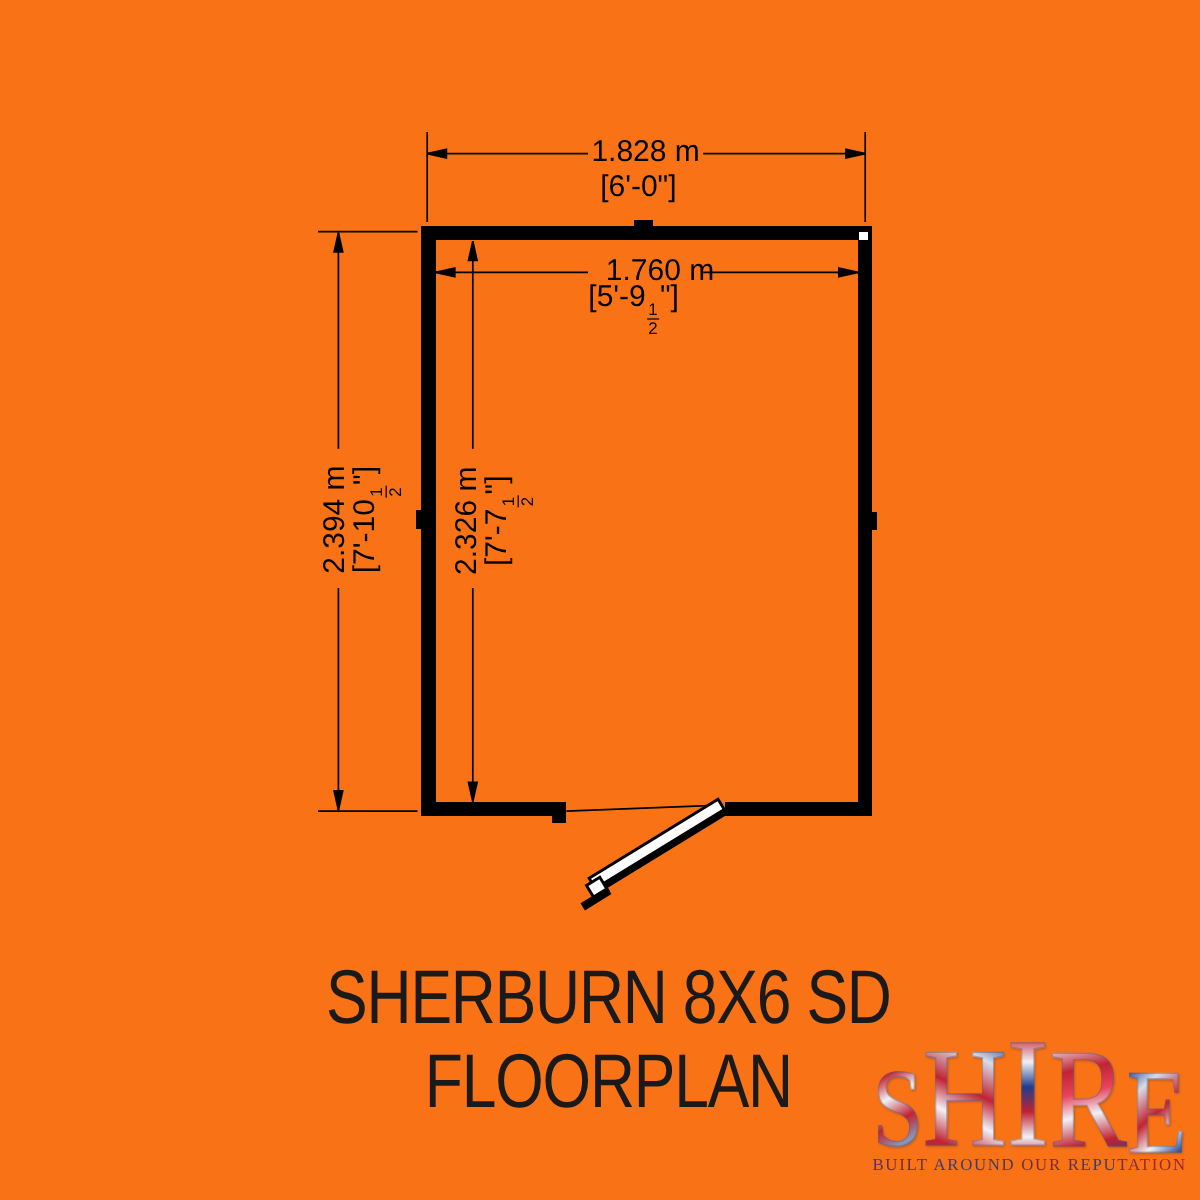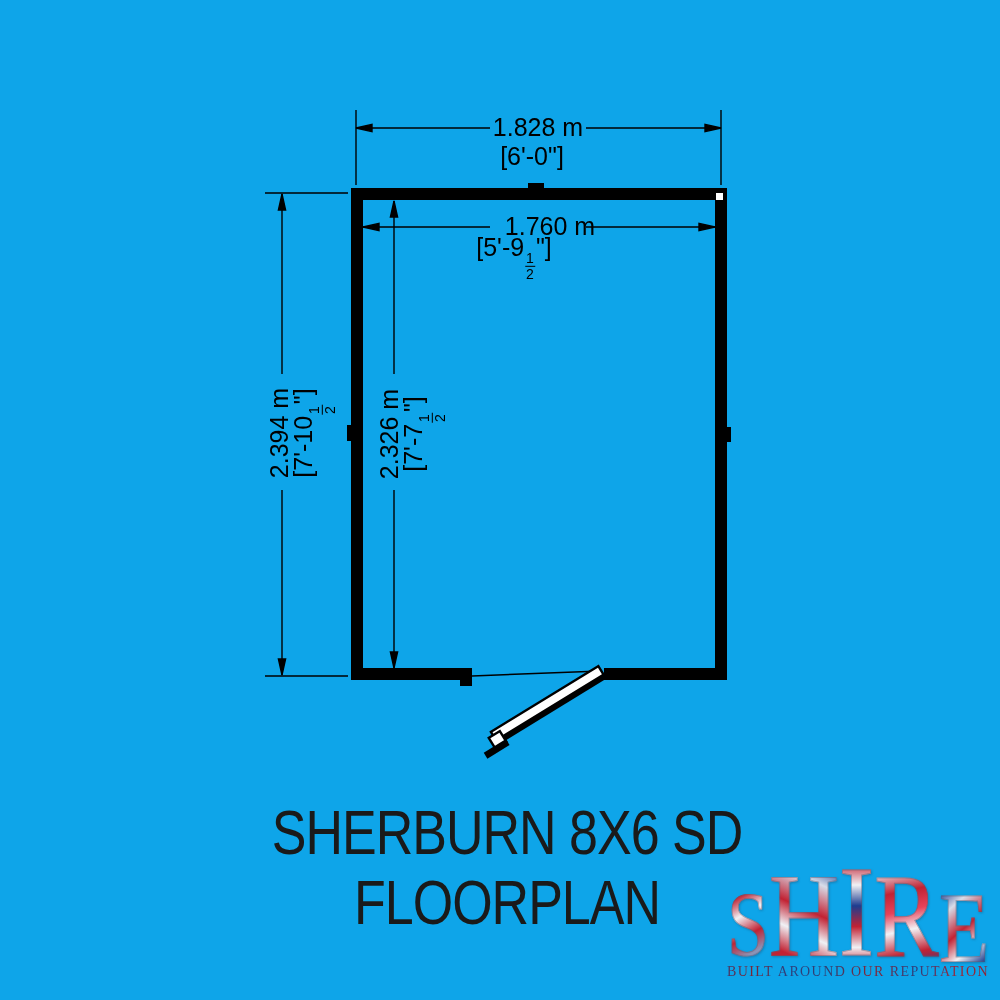--- a/index.html
+++ b/index.html
@@ -1,16 +1,16 @@
 <!DOCTYPE html>
 <html><head>
 <meta charset="utf-8">
 <style>
   html,body{margin:0;padding:0;background:#fff;}
-  .page{position:relative;width:1000px;height:1000px;background:#0ea5e9;overflow:hidden;
+  .page{position:relative;width:1000px;height:1000px;background:#f97316;overflow:hidden;
         font-family:"Liberation Sans","DejaVu Sans",sans-serif;color:#000;}
   .plan-svg{position:absolute;left:0;top:0;}
   .dim-label{position:absolute;font-size:25px;line-height:1;white-space:nowrap;color:#000;
              transform:translate(-50%,-50%);}
   .dim-label.vert{transform:translate(-50%,-50%) rotate(-90deg);}
   .frac{display:inline-flex;flex-direction:column;align-items:center;font-size:14px;
         line-height:1.05;vertical-align:-7px;margin:0 1px;}
   .frac .num{border-bottom:1.6px solid #000;padding:0 1px;}
   .title-block{position:absolute;left:507px;top:798px;transform:translateX(-50%) scaleY(1.22);
                transform-origin:top center;text-align:center;font-size:52px;line-height:57px;
@@ -89,21 +89,21 @@
       <rect x="476" y="665" width="126" height="10" fill="#fff" stroke="#000" stroke-width="2.4"></rect>
       <rect x="471" y="669" width="13" height="13" fill="#fff" stroke="#000" stroke-width="2.4"></rect>
       <rect x="459" y="679" width="26" height="7" fill="#000"></rect>
     </g>
   </svg>
 
   <div class="dim-label" style="left:538px;top:127px;">1.828 m</div>
   <div class="dim-label" style="left:532px;top:156px;">[6'-0"]</div>
 
   <div class="dim-label" style="left:538px;top:226px;margin-left:12px;">1.760 m</div>
-  <div class="dim-label" style="left:514px;top:258px;text-align:center;">
+  <div class="dim-label" style="left:528px;top:258px;text-align:center;">
     <span>[5'-9</span><span class="frac">
         <span class="num">1</span>
         <span class="den">2</span>
       </span><span>"]</span>
   </div>
 
   <div class="dim-label vert" style="left:279px;top:433px;">2.394 m</div>
   <div class="dim-label vert" style="left:314px;top:433px;">
     <span>[7'-10</span><span class="frac">
         <span class="num">1</span>

